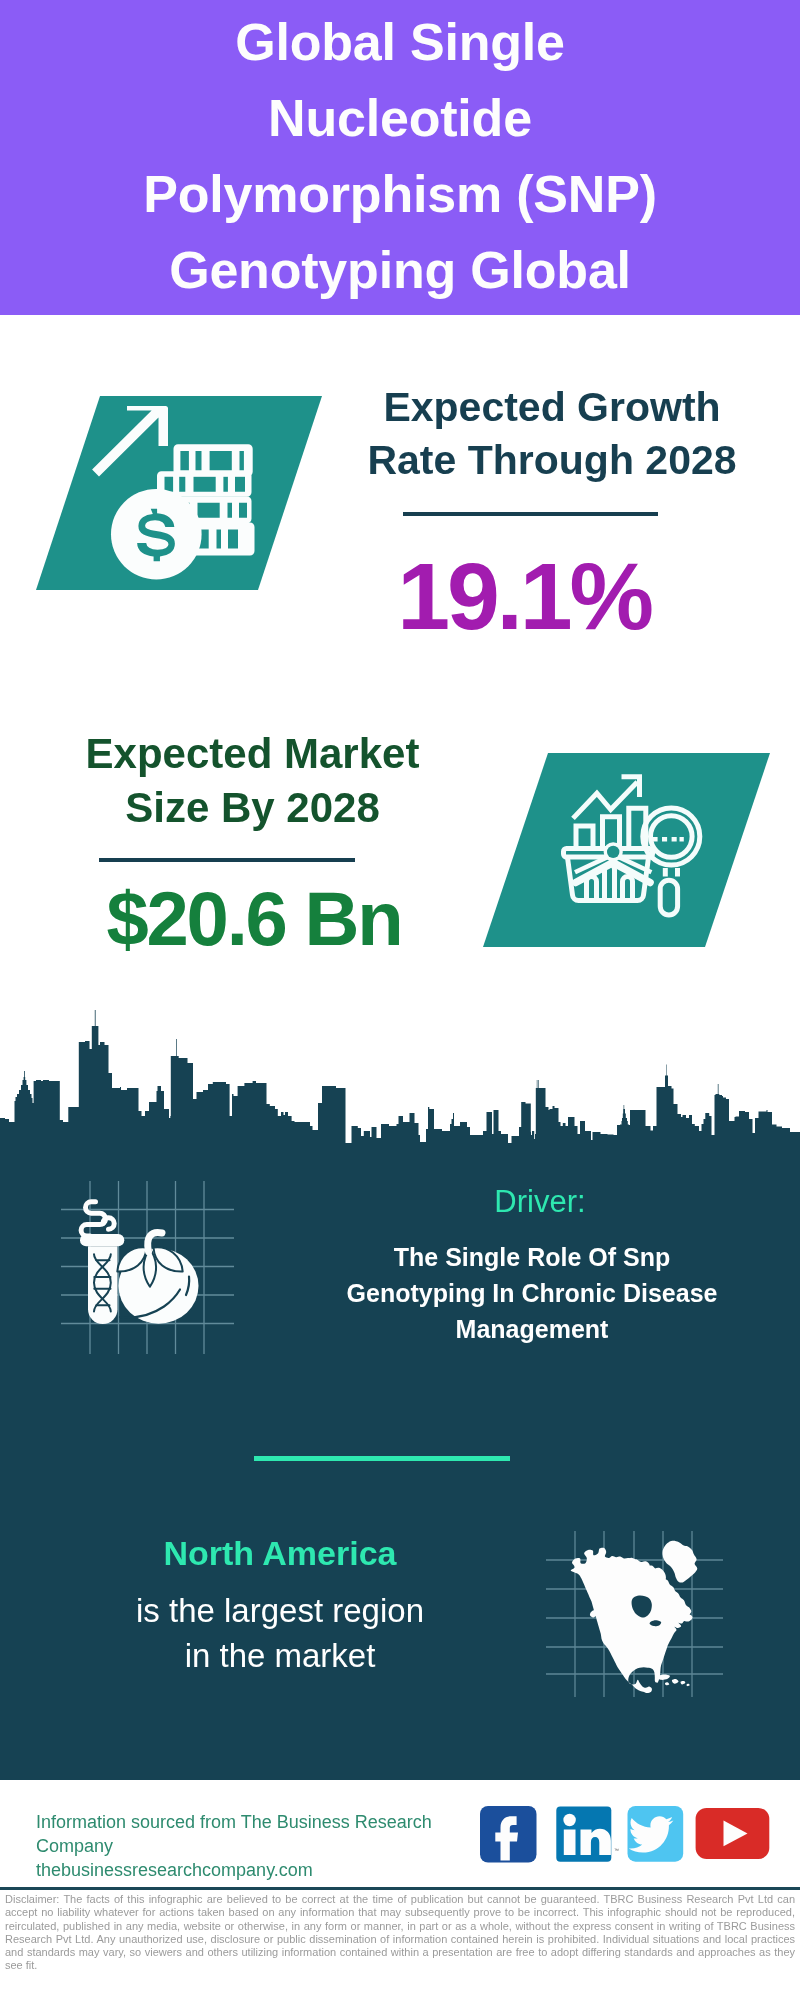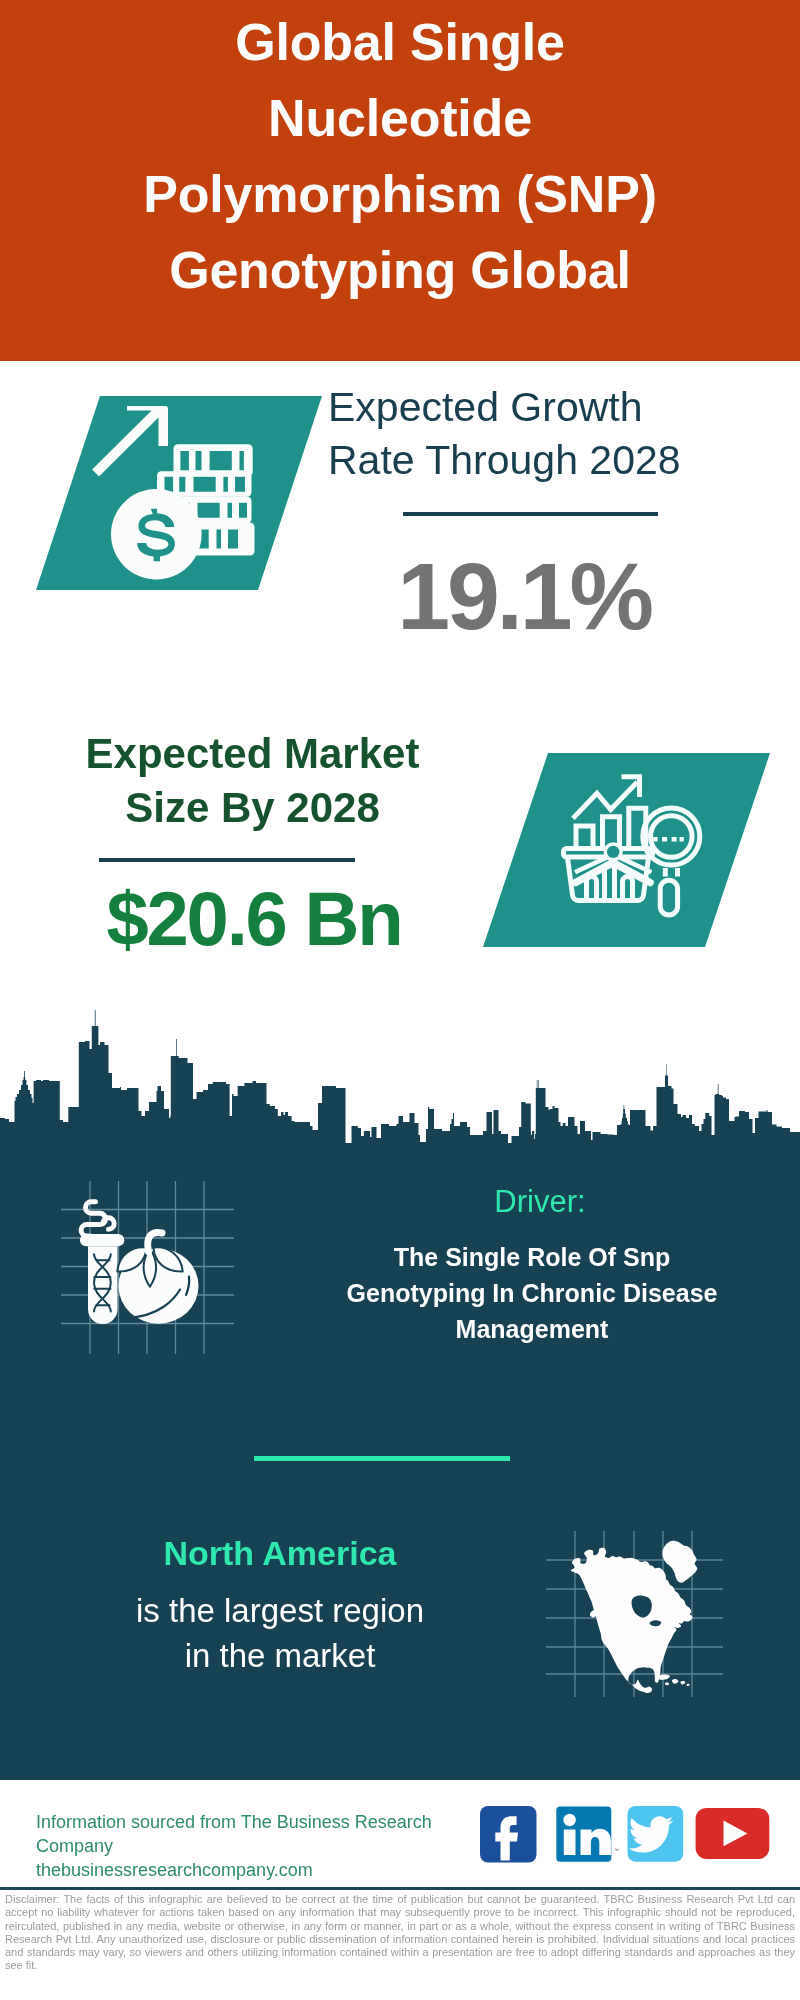--- a/index.html
+++ b/index.html
@@ -2,34 +2,34 @@
 <html><head>
 <meta charset="utf-8">
 <title>Infographic</title>
 <style>
   html,body{margin:0;padding:0;}
   body{width:800px;height:2000px;background:#ffffff;
        font-family:"Liberation Sans",sans-serif;overflow:hidden;}
   .page{position:relative;width:800px;height:2000px;overflow:hidden;}
 
   
-  .header{position:absolute;left:0;top:0;width:800px;height:361px;background:#c2410c;}
+  .header{position:absolute;left:0;top:0;width:800px;height:315px;background:#8b5cf6;}
   .header-title{position:absolute;left:20px;top:4px;width:760px;
       color:#fdfdfd;font-size:52px;line-height:76px;font-weight:bold;
       text-align:center;letter-spacing:-0.2px;}
   .header-title span{display:block;}
 
   
   .icon-svg{position:absolute;}
-  .stat1-label{position:absolute;left:328px;top:381px;width:420px;
-     color:#173f50;font-size:41px;line-height:52.5px;font-weight:normal;}
+  .stat1-label{position:absolute;left:342px;top:381px;width:420px;
+     color:#173f50;font-size:41px;line-height:52.5px;font-weight:bold;text-align:center;}
   .stat1-label span,.stat2-label span{display:block;}
   .rule-dark{position:absolute;height:4px;background:#173f50;}
   .stat1-value{position:absolute;left:323px;top:549px;width:402px;
-     color:#737373;font-size:95px;line-height:95px;font-weight:bold;text-align:center;
+     color:#a21caf;font-size:95px;line-height:95px;font-weight:bold;text-align:center;
      letter-spacing:-3.2px;}
 
   
   .stat2-label{position:absolute;left:44px;top:727px;width:417px;
      color:#14532d;font-size:42px;line-height:54px;font-weight:bold;text-align:center;}
   .stat2-value{position:absolute;left:54px;top:879px;width:400px;
      color:#15803d;font-size:76px;line-height:80px;font-weight:bold;text-align:center;
      letter-spacing:-2.2px;}
 
   

